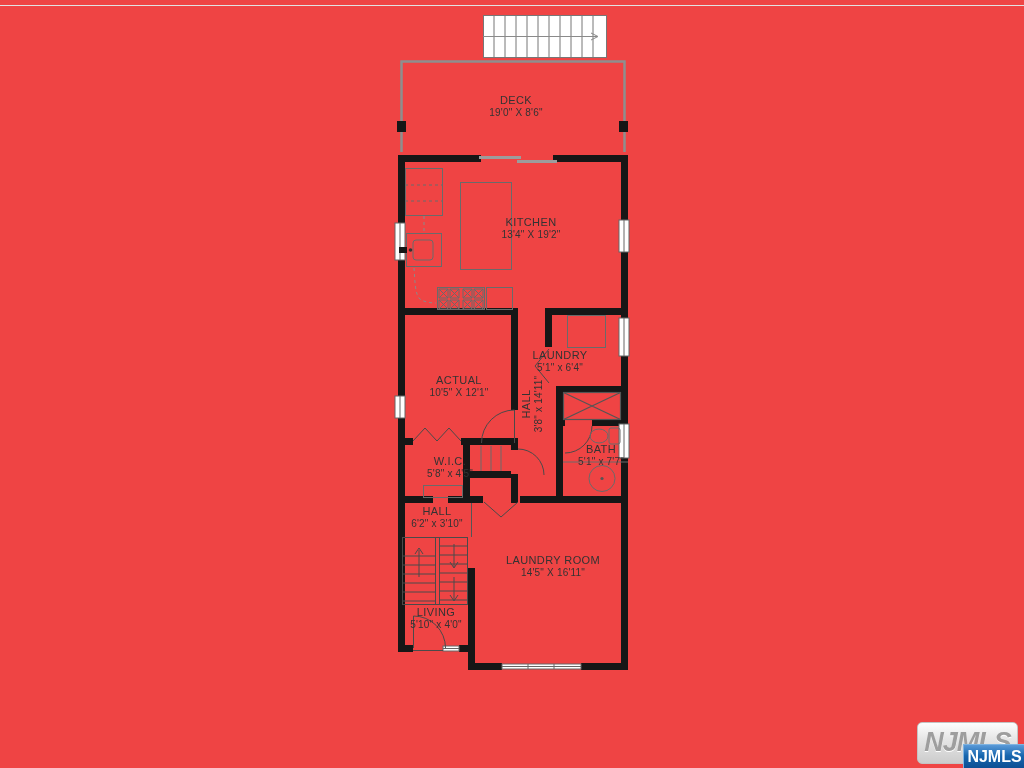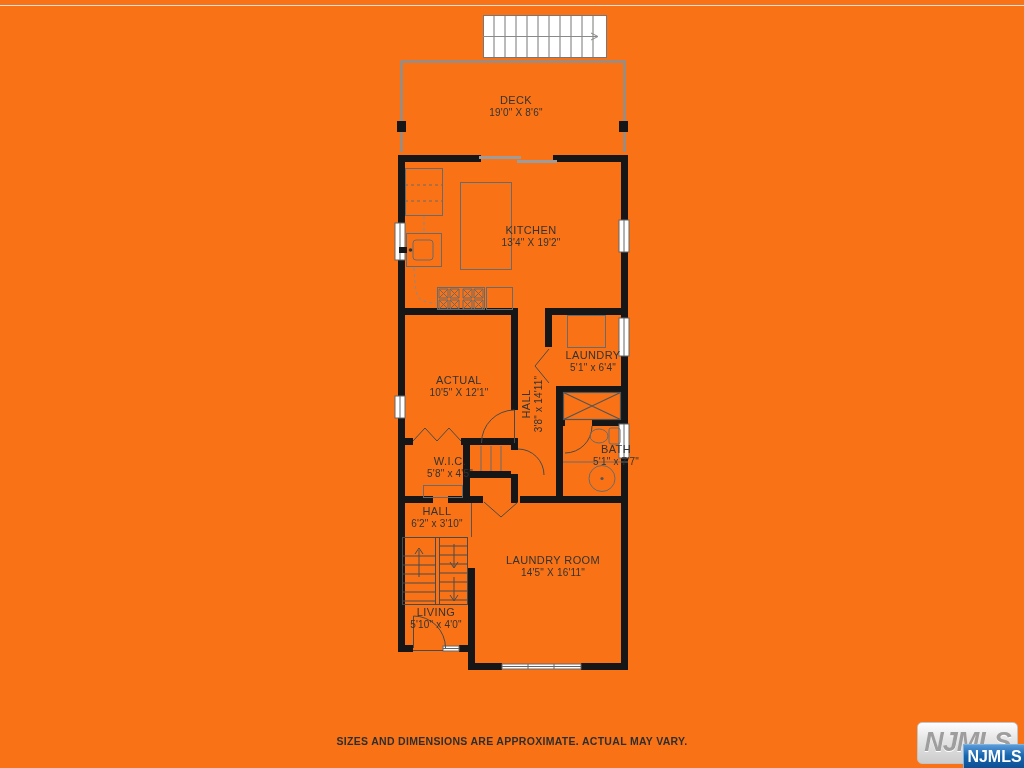--- a/index.html
+++ b/index.html
@@ -1,16 +1,16 @@
 <!DOCTYPE html>
 <html><head>
 <meta charset="utf-8">
 <style>
   html,body{margin:0;padding:0;background:#fff;}
-  .stage{position:relative;width:1024px;height:768px;background:#f97316;overflow:hidden;
+  .stage{position:relative;width:1024px;height:768px;background:#ef4444;overflow:hidden;
          font-family:"Liberation Sans", sans-serif;}
   .topline{position:absolute;left:0;top:5px;width:1024px;height:1px;background:#e2e2e2;}
   svg.plan{position:absolute;left:0;top:0;}
   .lab{position:absolute;transform:translateX(-50%);text-align:center;color:#333;
        line-height:1.18;white-space:nowrap;}
   .lab .nm{font-size:11px;letter-spacing:.4px;}
   .lab .dm{font-size:10px;letter-spacing:.2px;}
   .lab.rot{transform:translate(-50%,-50%) rotate(-90deg);}
   .disclaimer{position:absolute;left:512px;top:735px;transform:translateX(-50%);
        font-size:10.5px;font-weight:bold;color:#2e2e2e;letter-spacing:.3px;white-space:nowrap;}
@@ -168,53 +168,52 @@
       <path d="M419,577V550 M415,554l4,-6l4,6"></path>
       <path d="M454,544v23 M450,562l4,6l4,-6"></path>
       <path d="M454,577v23 M450,595l4,6l4,-6"></path>
     </g>
   </svg>
 
   <div class="lab" style="left:516px;top:94px">
     <div class="nm">DECK</div>
     <div class="dm">19'0" X 8'6"</div>
   </div>
-  <div class="lab" style="left:531px;top:224px">
+  <div class="lab" style="left:531px;top:216px">
     <div class="nm">KITCHEN</div>
     <div class="dm">13'4" X 19'2"</div>
   </div>
   <div class="lab" style="left:459px;top:374px">
     <div class="nm">ACTUAL</div>
     <div class="dm">10'5" X 12'1"</div>
   </div>
-  <div class="lab" style="left:593px;top:349px">
+  <div class="lab" style="left:560px;top:349px">
     <div class="nm">LAUNDRY</div>
     <div class="dm">5'1" x 6'4"</div>
   </div>
   <div class="lab rot" style="left:532px;top:404px">
     <div class="nm">HALL</div>
     <div class="dm">3'8" x 14'11"</div>
   </div>
-  <div class="lab" style="left:616px;top:443px">
+  <div class="lab" style="left:601px;top:443px">
     <div class="nm">BATH</div>
     <div class="dm">5'1" x 7'7"</div>
   </div>
   <div class="lab" style="left:450px;top:455px">
     <div class="nm">W.I.C.</div>
     <div class="dm">5'8" x 4'5"</div>
   </div>
   <div class="lab" style="left:437px;top:505px">
     <div class="nm">HALL</div>
     <div class="dm">6'2" x 3'10"</div>
   </div>
   <div class="lab" style="left:553px;top:554px">
     <div class="nm">LAUNDRY ROOM</div>
     <div class="dm">14'5" X 16'11"</div>
   </div>
   <div class="lab" style="left:436px;top:606px">
     <div class="nm">LIVING</div>
     <div class="dm">5'10" x 4'0"</div>
   </div>
 
-  <div class="disclaimer">SIZES AND DIMENSIONS ARE APPROXIMATE. ACTUAL MAY VARY.</div>
   <div class="wm-gray">NJMLS</div>
   <div class="wm-blue">NJMLS</div>
 </div>
 
 </body></html>

